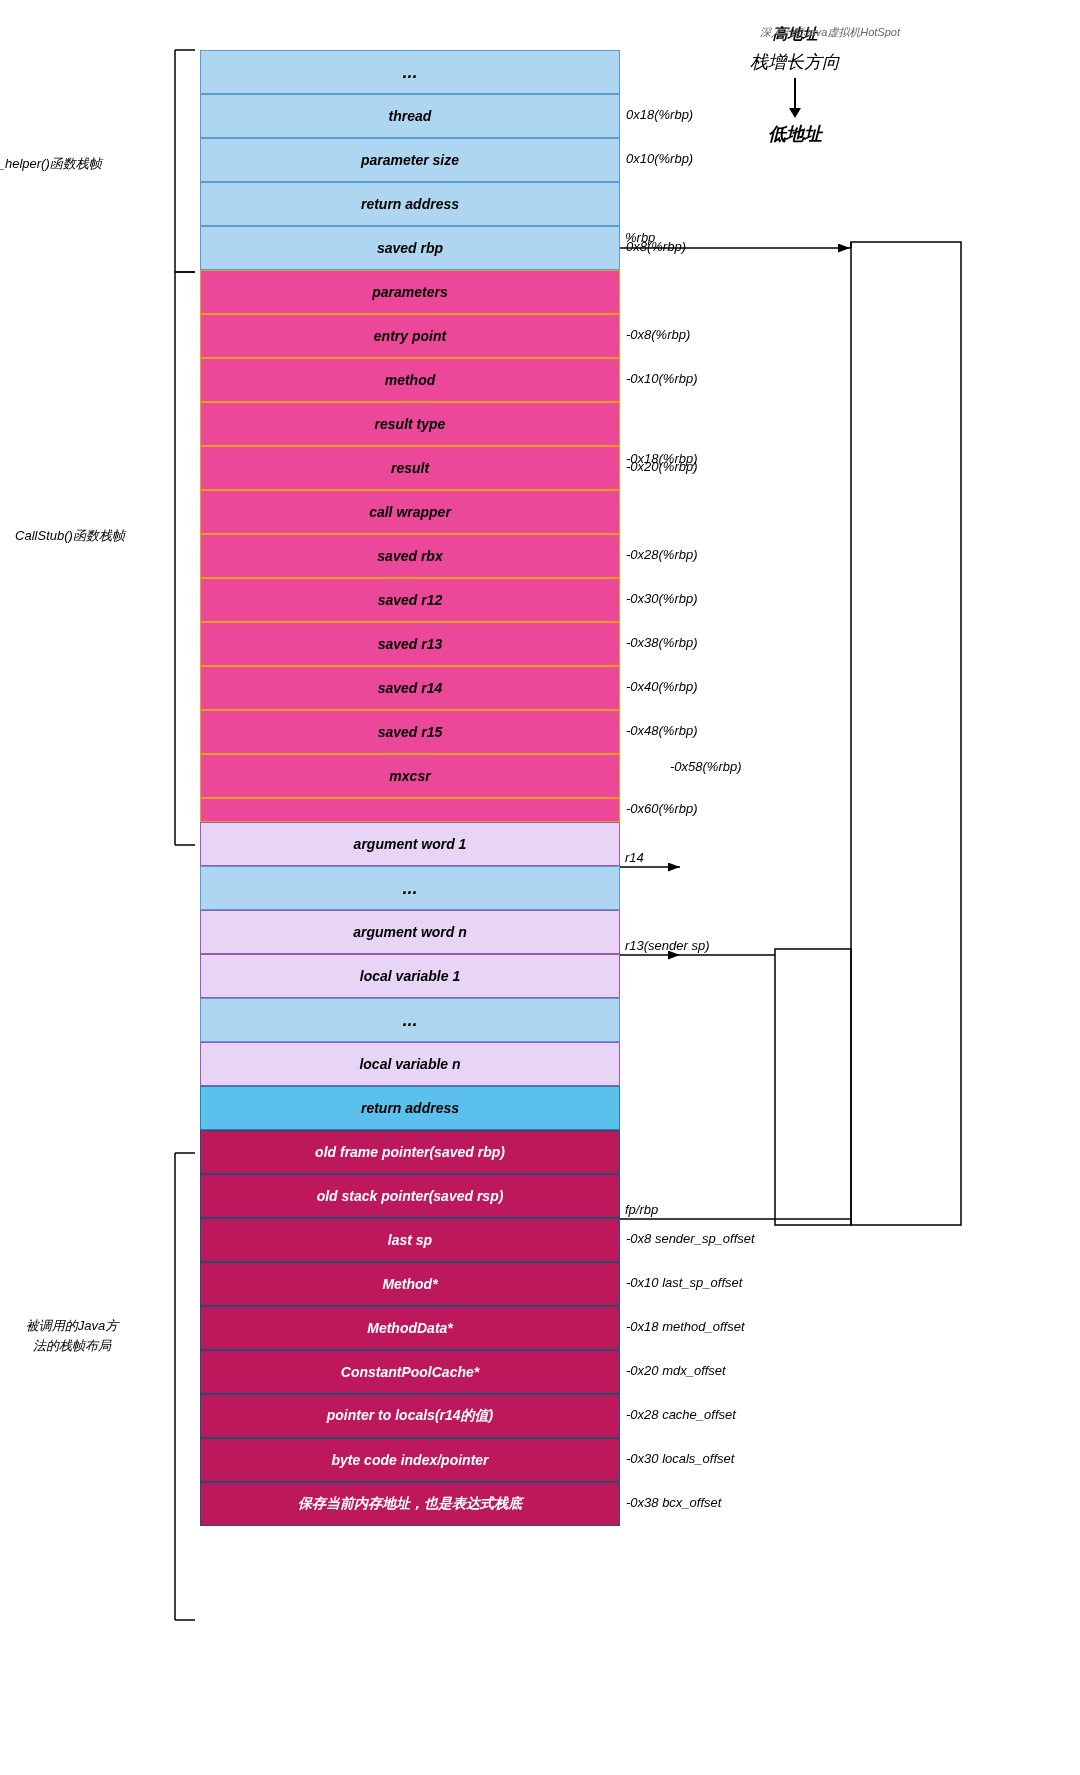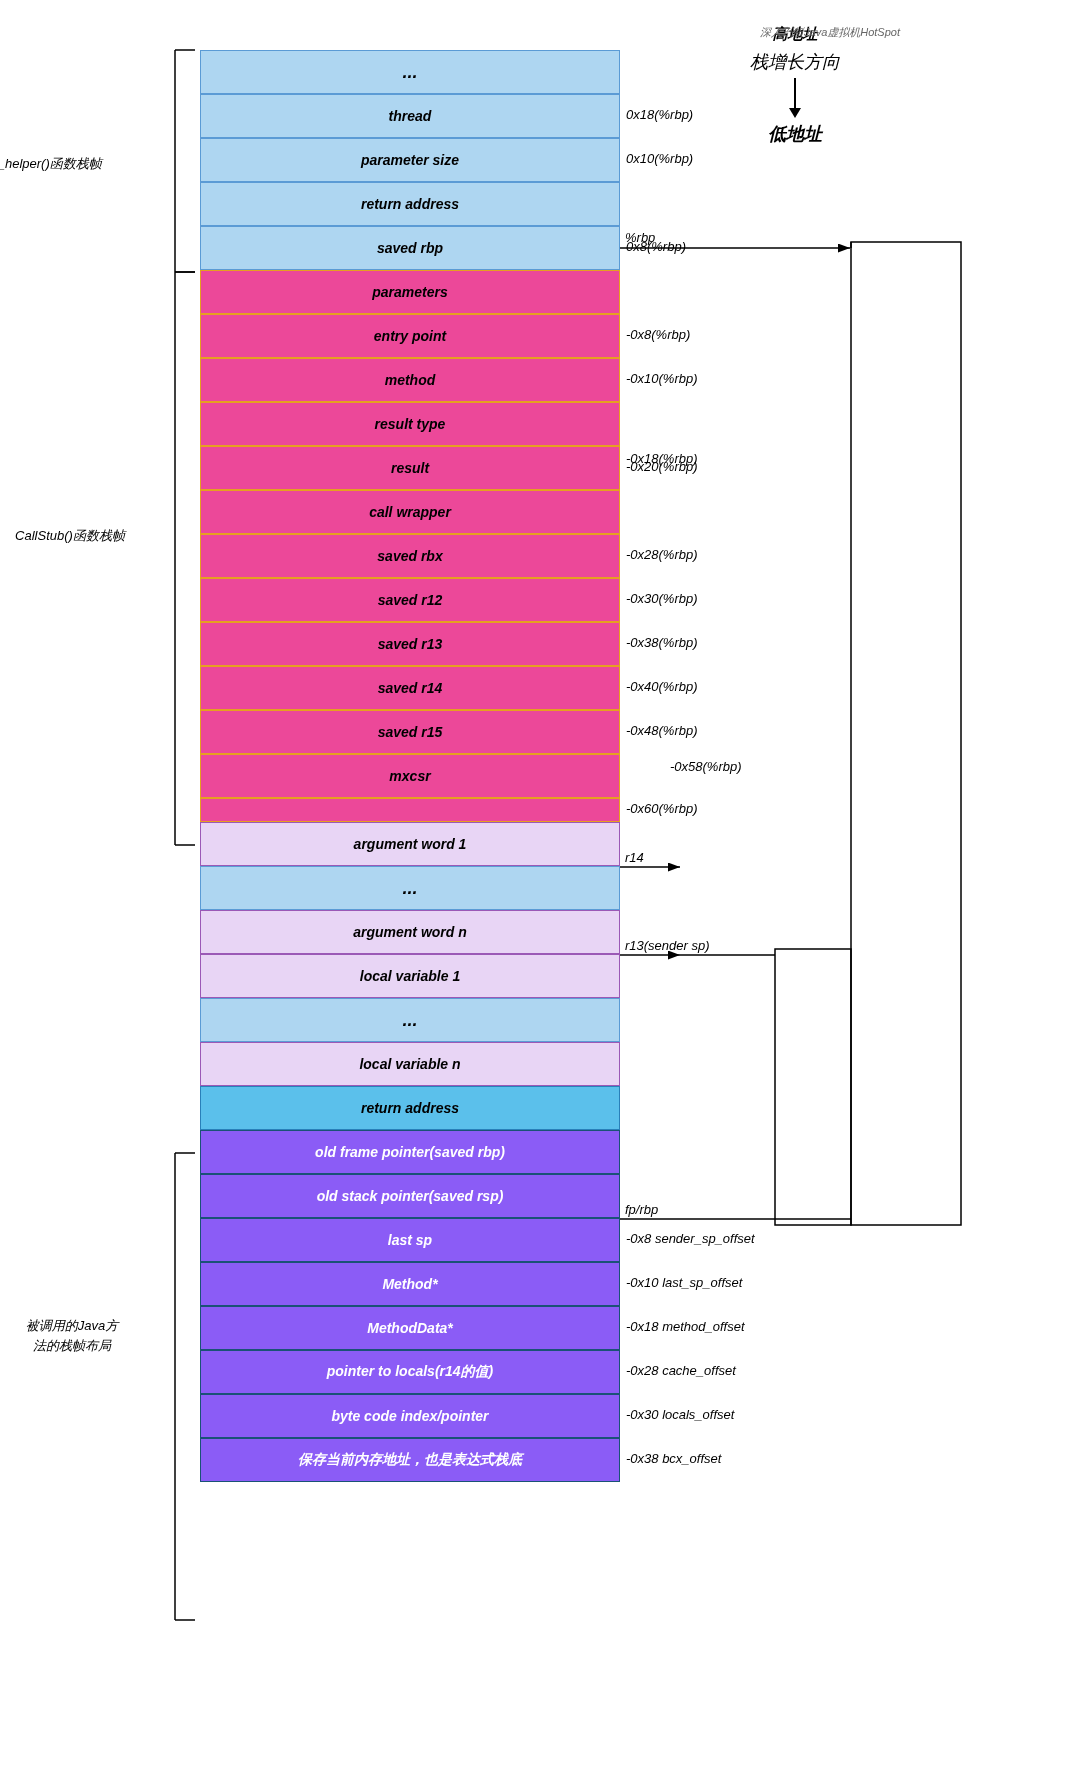--- a/index.html
+++ b/index.html
@@ -41,21 +41,21 @@
     .cell-purple-light {
       background: #e8d5f5;
       border-color: #9b59b6;
     }
     .cell-blue-medium {
       background: #5bc0eb;
       border-color: #2980b9;
       color: #000;
     }
     .cell-blue-dark {
-      background: #8b5cf6;
+      background: #be185d;
       border-color: #1a5276;
       color: #fff;
     }
     .cell-dots {
       background: #aed6f1;
       border-color: #5b9bd5;
       font-size: 18px;
     }
     
     .offset-label {
@@ -272,20 +272,24 @@
       </div>
       <div class="stack-cell cell-blue-dark">
         <span>Method*</span>
         <span class="offset-label" style="top:12px;">-0x10 last_sp_offset</span>
       </div>
       <div class="stack-cell cell-blue-dark">
         <span>MethodData*</span>
         <span class="offset-label" style="top:12px;">-0x18 method_offset</span>
       </div>
       <div class="stack-cell cell-blue-dark">
+        <span>ConstantPoolCache*</span>
+        <span class="offset-label" style="top:12px;">-0x20 mdx_offset</span>
+      </div>
+      <div class="stack-cell cell-blue-dark">
         <span>pointer to locals(r14的值)</span>
         <span class="offset-label" style="top:12px;">-0x28 cache_offset</span>
       </div>
       <div class="stack-cell cell-blue-dark">
         <span>byte code index/pointer</span>
         <span class="offset-label" style="top:12px;">-0x30 locals_offset</span>
       </div>
       <div class="stack-cell cell-blue-dark">
         <span>保存当前内存地址，也是表达式栈底</span>
         <span class="offset-label" style="top:12px;">-0x38 bcx_offset</span>

